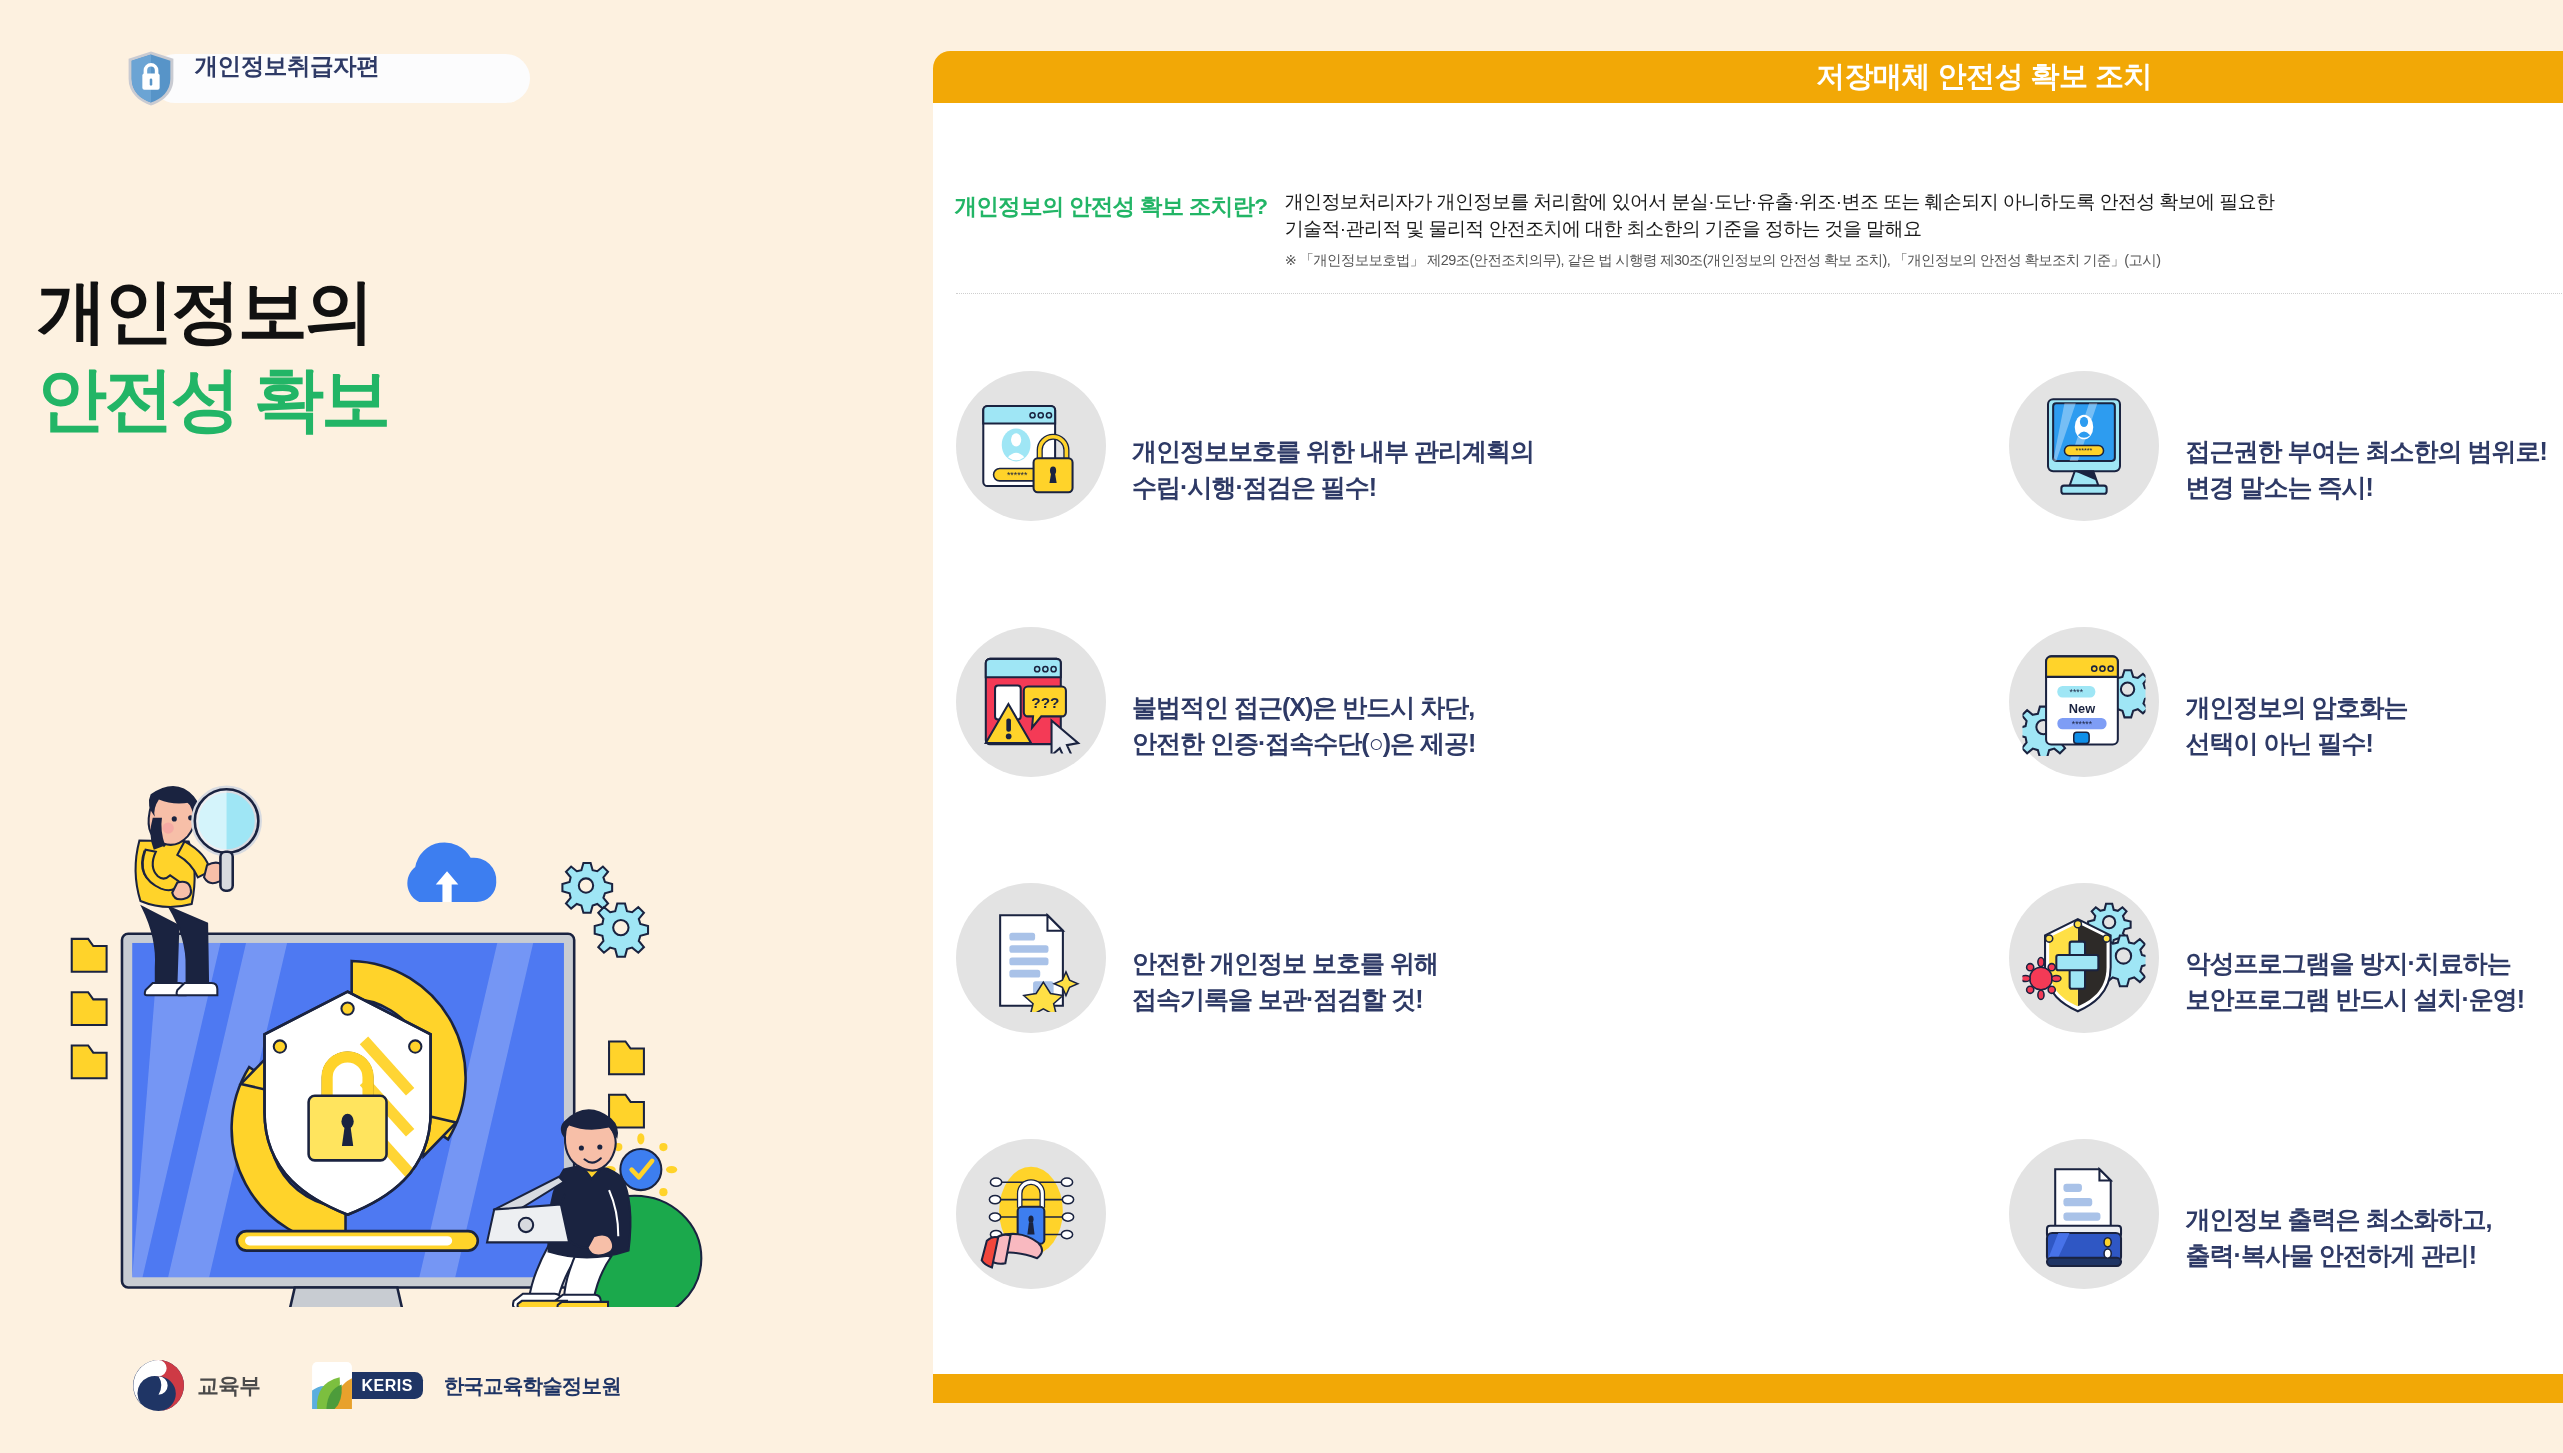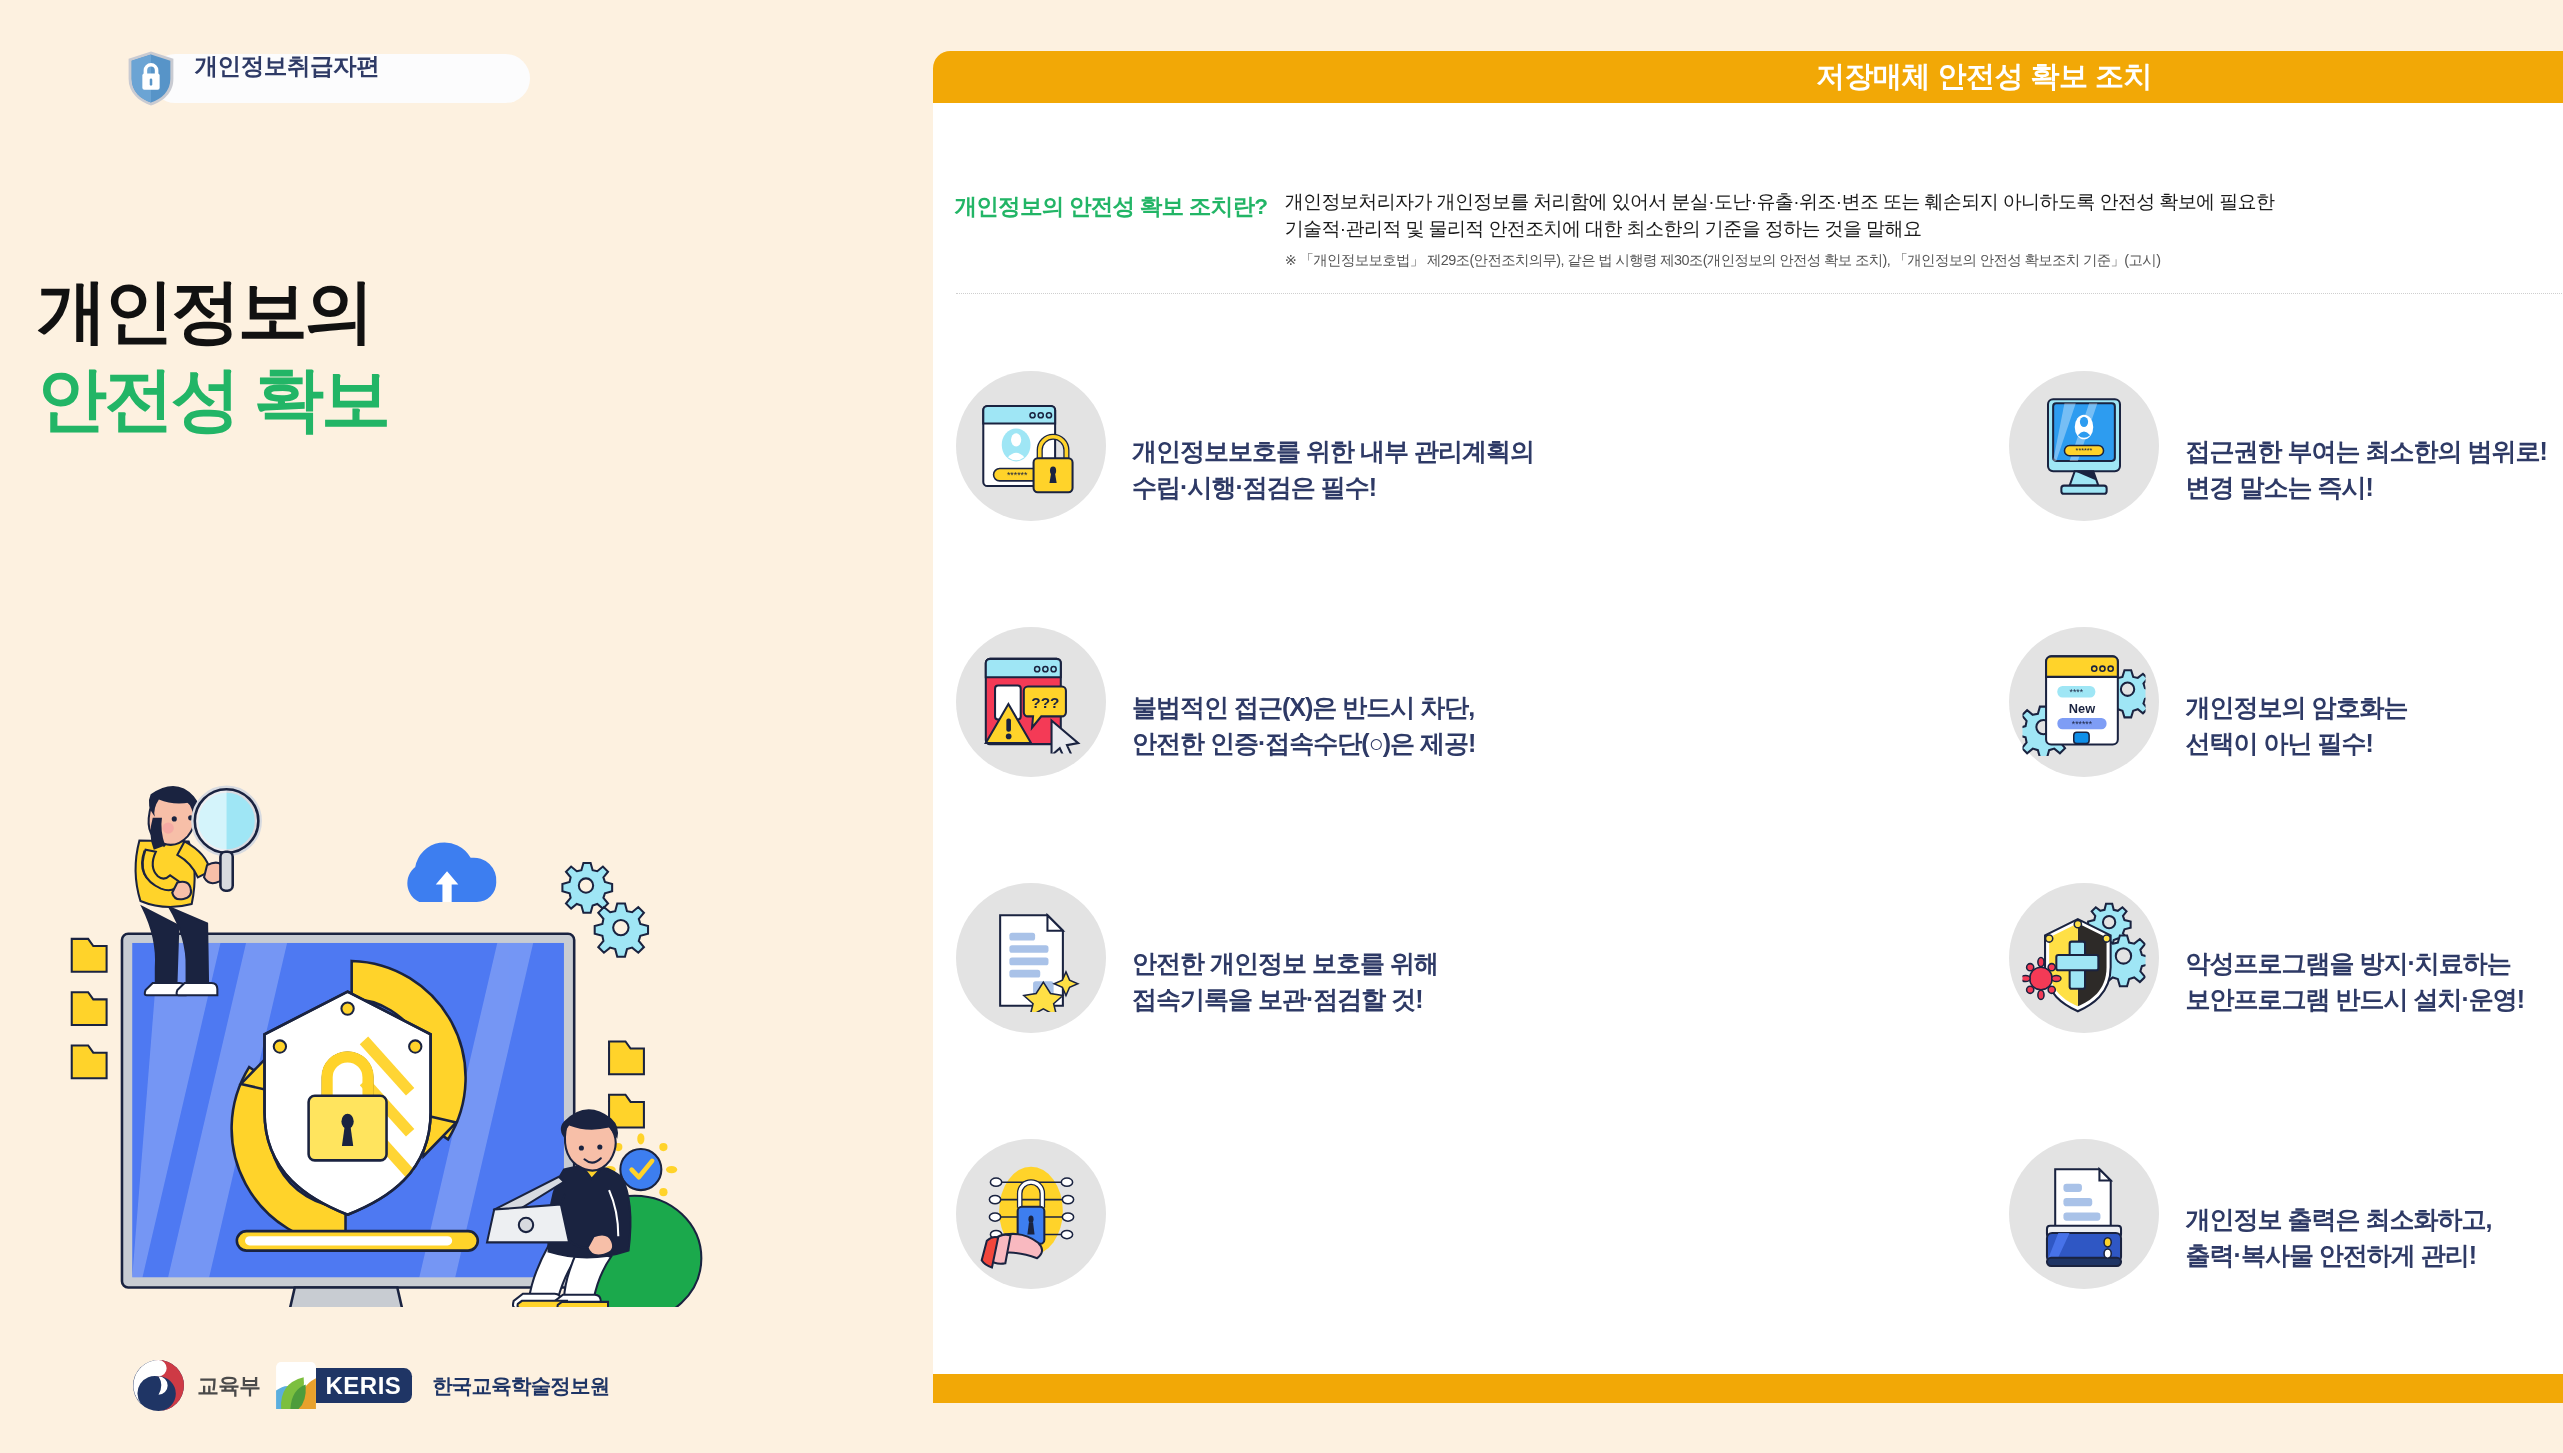--- a/index.html
+++ b/index.html
@@ -102,34 +102,34 @@
     left: 5.1px; top: 702px;
     width: 800px; height: 605px;
   }
 
   
   #footer-logos {
     position: absolute;
     left: 131px; top: 1358px;
     display: flex;
     align-items: center;
-    gap: 16px;
+    gap: 52px;
   }
   .logo-group { display: flex; align-items: center; gap: 11.3px; }
   .logo-text-moe {
     font-size: 21.5px; font-weight: bold; color: #4A4A4A;
     letter-spacing: -0.5px; white-space: nowrap;
   }
   .keris-block {
     display: flex; align-items: center;
   }
   .keris-box {
     background: #1F3565;
     color: #FFFFFF;
-    font-size: 24px;
+    font-size: 16px;
     font-weight: bold;
     letter-spacing: 0.5px;
     padding: 5.6px 10.3px 5.6px 9.2px;
     border-radius: 0 8.2px 8.2px 0;
     line-height: 1;
   }
   .keris-caption {
     margin-left: 9.2px;
     font-size: 20.5px;
     font-weight: bold;

